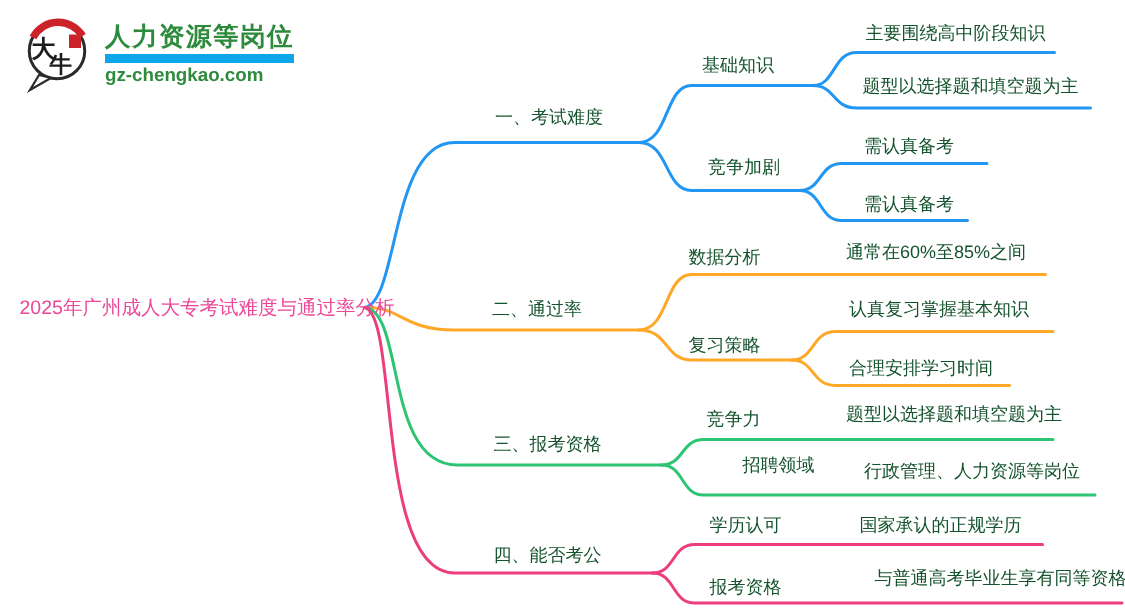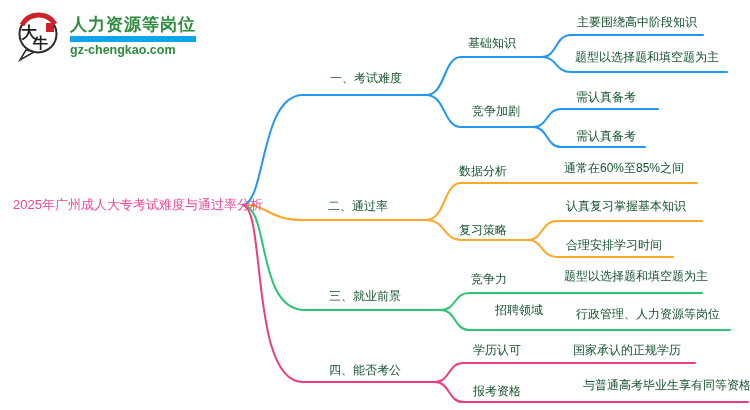--- a/index.html
+++ b/index.html
@@ -106,21 +106,21 @@
   <div class="node" style="left:576px;top:90px;">需认真备考</div>
   <div class="node" style="left:576px;top:129px;">需认真备考</div>
 
   <div class="node" style="left:328px;top:199px;">二、通过率</div>
   <div class="node" style="left:459px;top:164px;">数据分析</div>
   <div class="node" style="left:564px;top:161px;">通常在60%至85%之间</div>
   <div class="node" style="left:459px;top:223px;">复习策略</div>
   <div class="node" style="left:566px;top:238px;">合理安排学习时间</div>
   <div class="node" style="left:566px;top:199px;">认真复习掌握基本知识</div>
 
-  <div class="node" style="left:329px;top:289px;">三、就业前景</div>
+  <div class="node" style="left:329px;top:289px;">三、报考资格</div>
   <div class="node" style="left:471px;top:272px;">竞争力</div>
   <div class="node" style="left:564px;top:269px;">题型以选择题和填空题为主</div>
   <div class="node" style="left:468px;top:303px;margin-left:27px;">招聘领域</div>
   <div class="node" style="left:576px;top:307px;">行政管理、人力资源等岗位</div>
 
   <div class="node" style="left:329px;top:363px;">四、能否考公</div>
   <div class="node" style="left:473px;top:343px;">学历认可</div>
   <div class="node" style="left:573px;top:343px;">国家承认的正规学历</div>
   <div class="node" style="left:473px;top:384px;">报考资格</div>
   <div class="node" style="left:583px;top:378px;">与普通高考毕业生享有同等资格</div>

